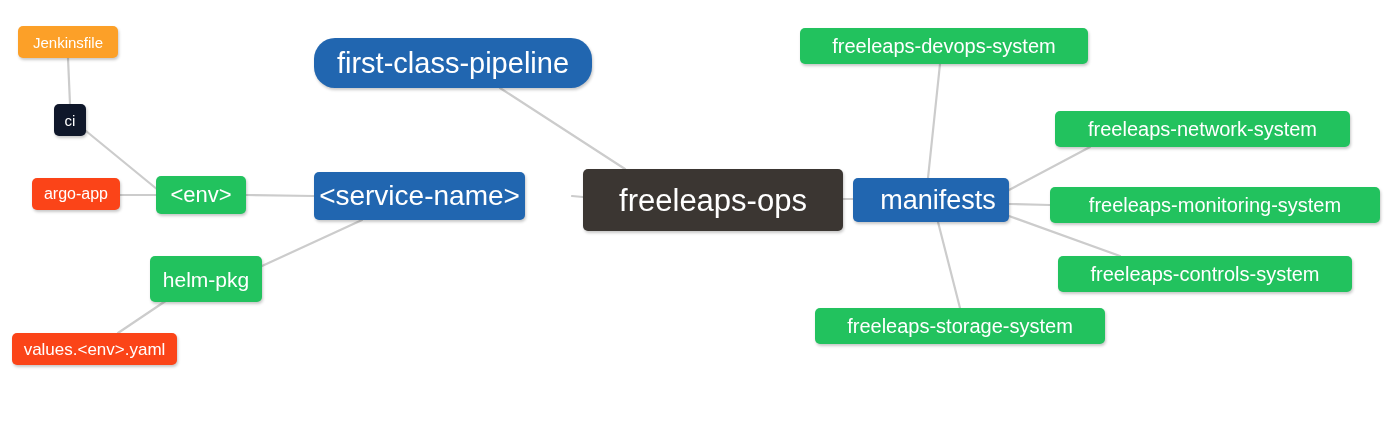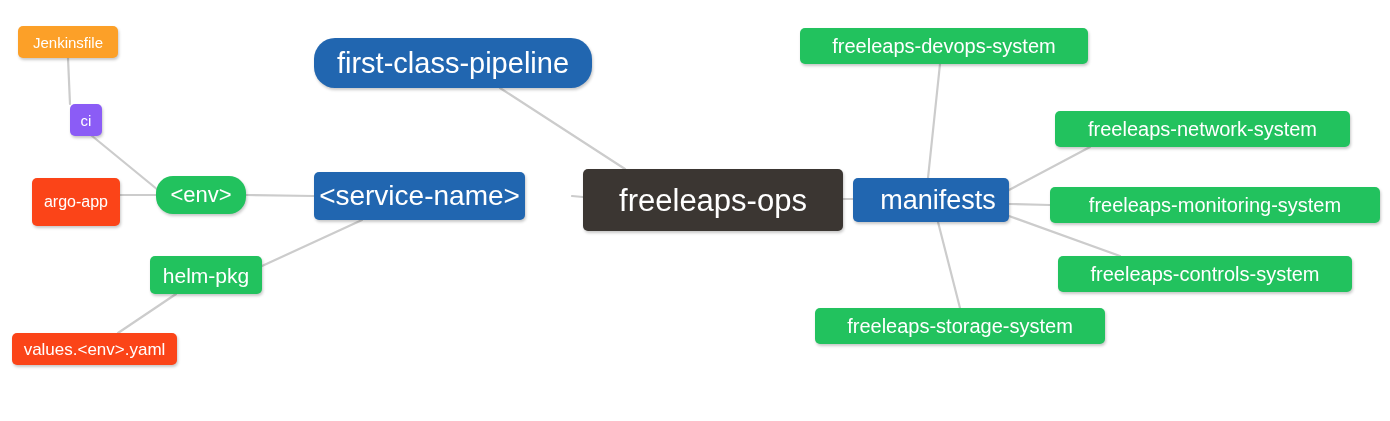--- a/index.html
+++ b/index.html
@@ -61,30 +61,30 @@
       <line x1="940" y1="64" x2="928" y2="178" stroke="#cccccc" stroke-width="2.2" stroke-linecap="round"></line>
       <line x1="1009" y1="190" x2="1090" y2="147" stroke="#cccccc" stroke-width="2.2" stroke-linecap="round"></line>
       <line x1="1009" y1="204" x2="1050" y2="205" stroke="#cccccc" stroke-width="2.2" stroke-linecap="round"></line>
       <line x1="1009" y1="216" x2="1120" y2="256" stroke="#cccccc" stroke-width="2.2" stroke-linecap="round"></line>
       <line x1="938" y1="222" x2="960" y2="308" stroke="#cccccc" stroke-width="2.2" stroke-linecap="round"></line>
     </svg>
   <div id="node-layer">
       <div class="node" style="left: 18px; top: 26px; width: 100px; height: 32px; background: rgb(252, 160, 40); font-size: 15px; text-align: center;">
         <span class="node-label">Jenkinsfile</span>
       </div>
-      <div class="node" style="left: 54px; top: 104px; width: 32px; height: 32px; background: #8b5cf6; font-size: 15px; margin-left: 16px;">
+      <div class="node" style="left: 54px; top: 104px; width: 32px; height: 32px; background: #0f172a; font-size: 15px;">
         <span class="node-label">ci</span>
       </div>
-      <div class="node" style="left: 32px; top: 178px; width: 88px; height: 48px; background: rgb(251, 68, 24); font-size: 16px;">
+      <div class="node" style="left: 32px; top: 178px; width: 88px; height: 32px; background: rgb(251, 68, 24); font-size: 16px;">
         <span class="node-label">argo-app</span>
       </div>
-      <div class="node" style="left: 156px; top: 176px; width: 90px; height: 38px; background: rgb(34, 194, 94); font-size: 22px; border-radius: 17px;">
+      <div class="node" style="left: 156px; top: 176px; width: 90px; height: 38px; background: rgb(34, 194, 94); font-size: 22px;">
         <span class="node-label">&lt;env&gt;</span>
       </div>
-      <div class="node" style="left: 150px; top: 256px; width: 112px; height: 38px; background: rgb(34, 194, 94); font-size: 21px;">
+      <div class="node" style="left: 150px; top: 256px; width: 112px; height: 46px; background: rgb(34, 194, 94); font-size: 21px;">
         <span class="node-label">helm-pkg</span>
       </div>
       <div class="node" style="left: 12px; top: 333px; width: 165px; height: 32px; background: rgb(251, 68, 24); font-size: 17px;">
         <span class="node-label">values.&lt;env&gt;.yaml</span>
       </div>
       <div class="node" style="left: 314px; top: 38px; width: 278px; height: 50px; background: rgb(33, 102, 176); font-size: 29px; border-radius: 21px;">
         <span class="node-label">first-class-pipeline</span>
       </div>
       <div class="node" style="left: 314px; top: 172px; width: 211px; height: 48px; background: rgb(33, 102, 176); font-size: 28px;">
         <span class="node-label">&lt;service-name&gt;</span>

